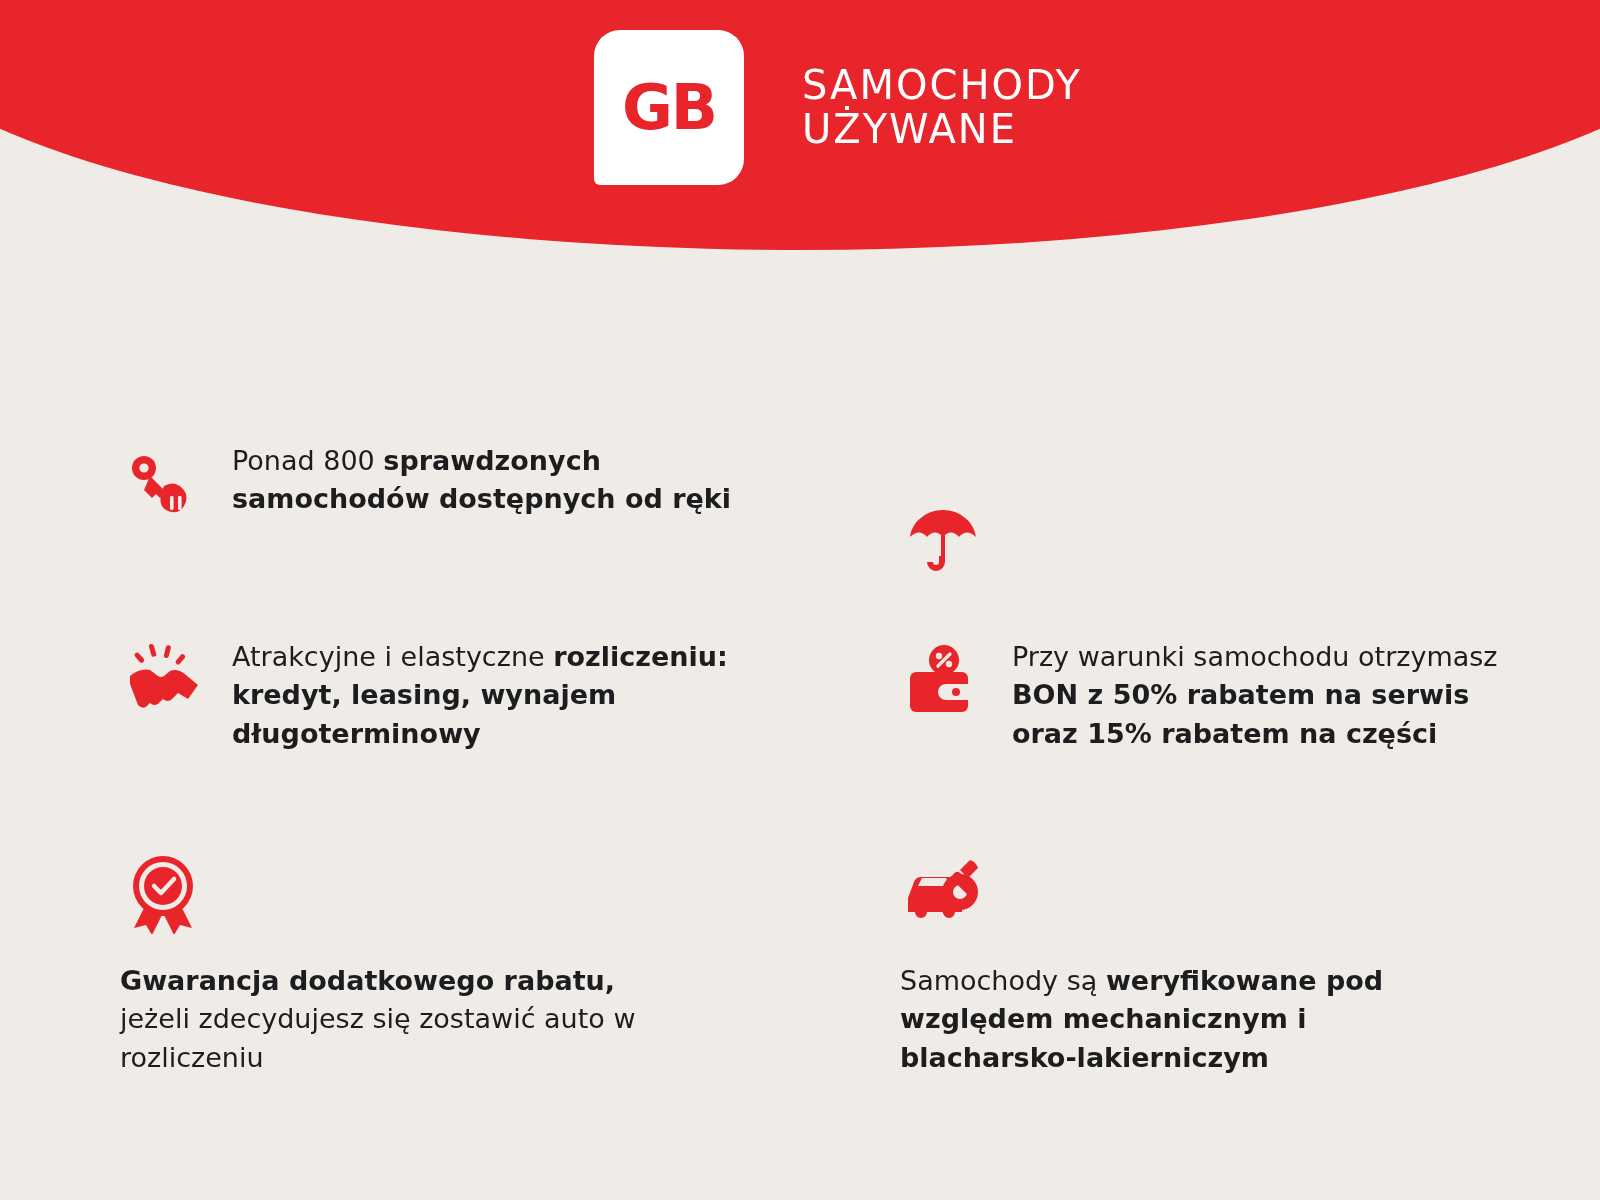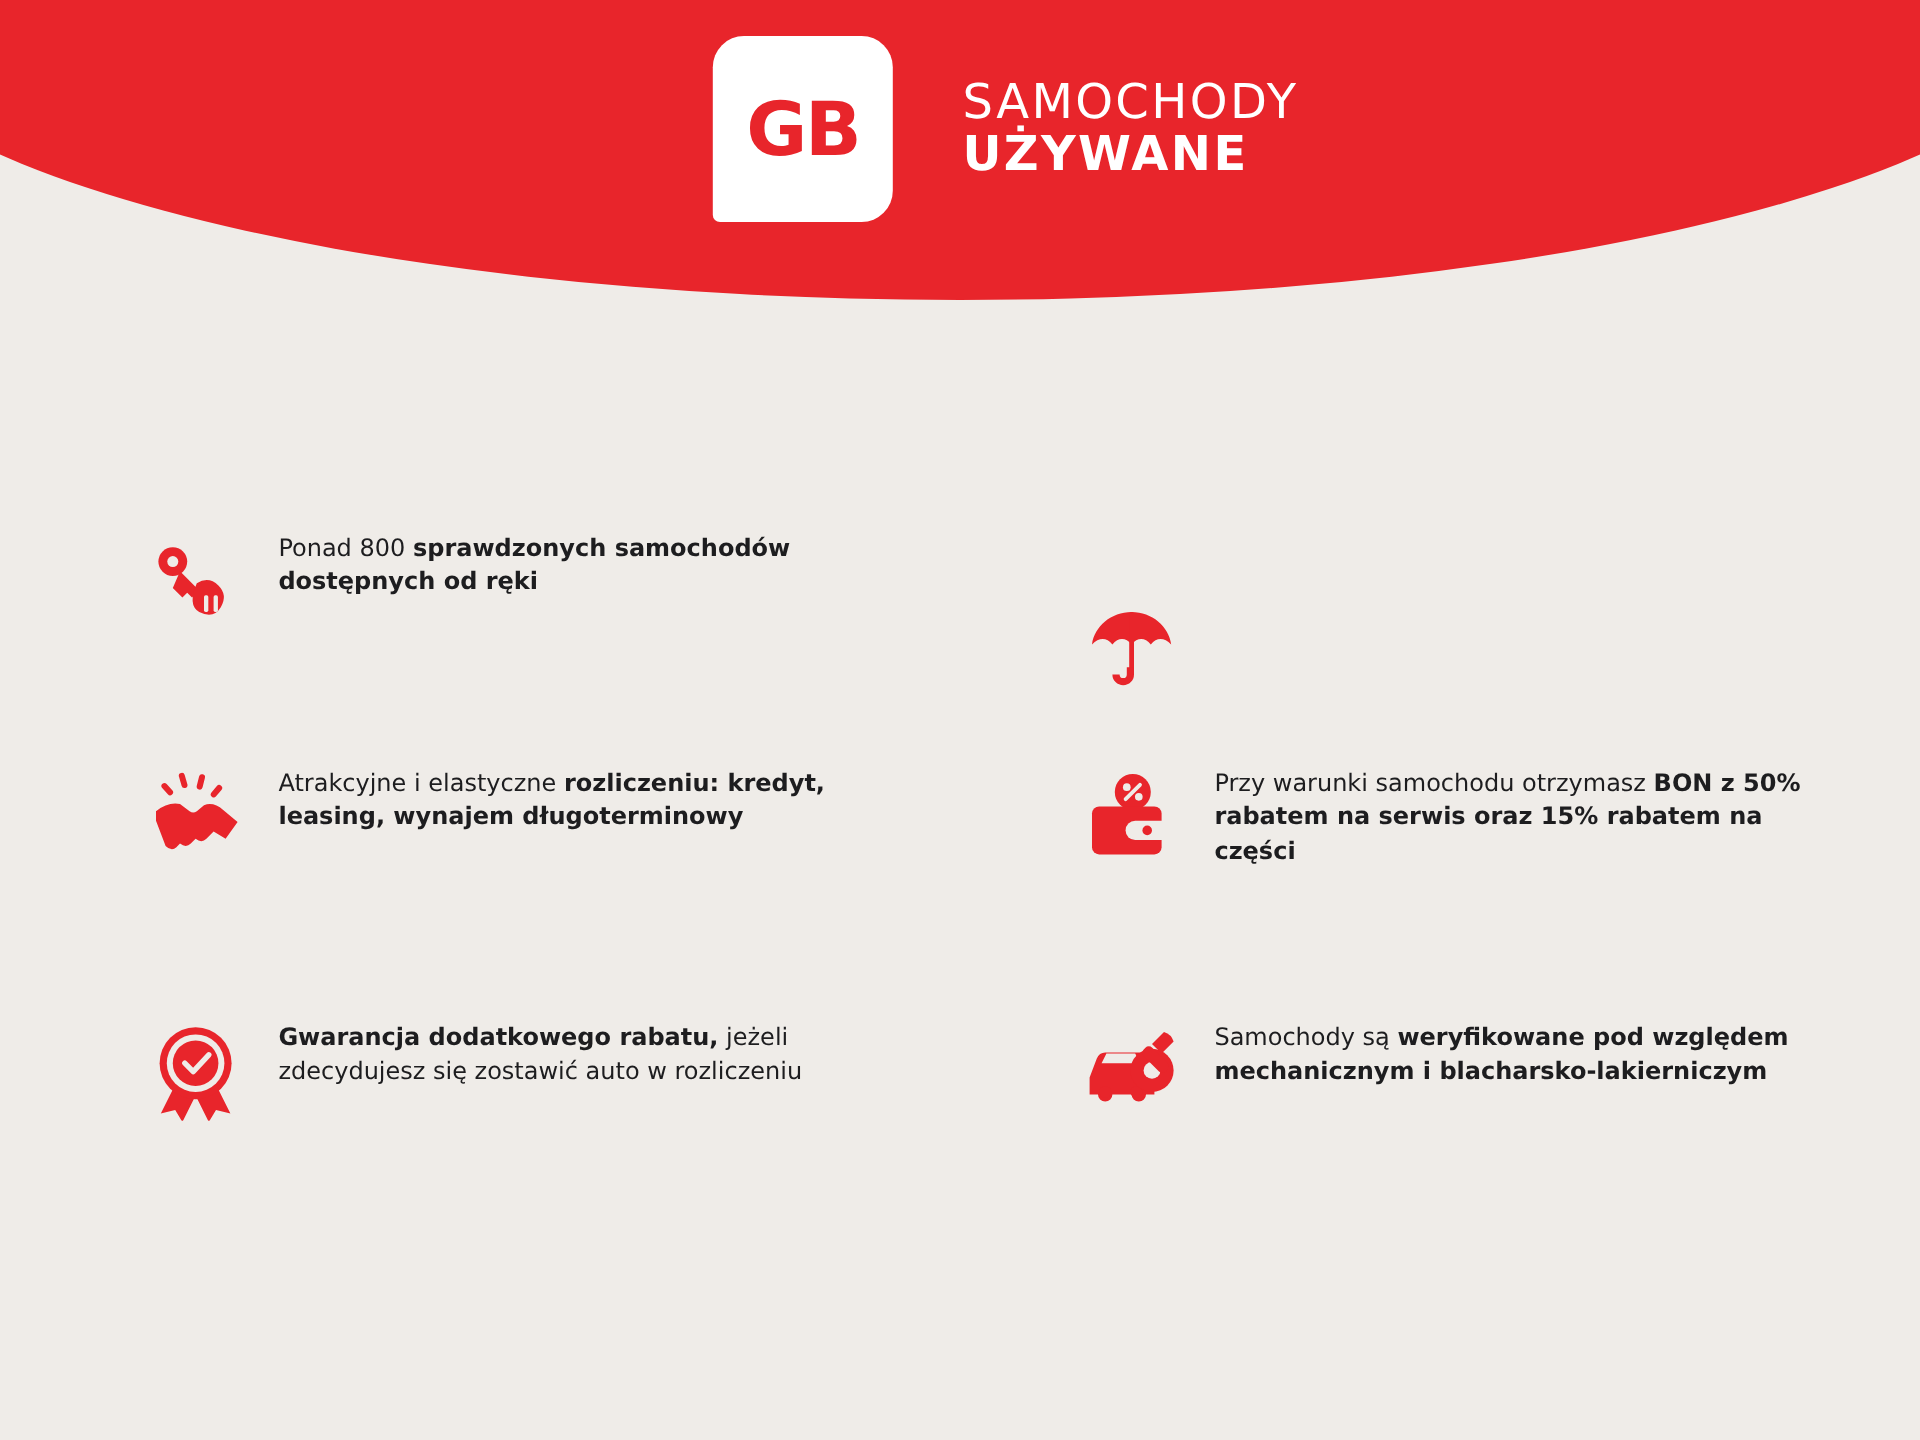--- a/index.html
+++ b/index.html
@@ -67,21 +67,21 @@
     margin-left: 32px;
   }
   .brand-line1 {
     font-size: 40px;
     letter-spacing: 2px;
     font-weight: normal;
   }
   .brand-line2 {
     font-size: 40px;
     letter-spacing: 2px;
-    font-weight: bold;
+    font-weight: normal;
   }
 
   
   .features {
     position: absolute;
     top: 440px;
     left: 0;
     width: 1600px;
     display: grid;
     grid-template-columns: 740px 740px;
@@ -102,35 +102,35 @@
   .icon-wrap {
     flex: 0 0 86px;
     width: 86px;
     height: 86px;
     display: flex;
     align-items: center;
     justify-content: center;
   }
   .icon-wrap svg { display: block; }
   .feature-text {
-    font-size: 20px;
+    font-size: 27px;
     line-height: 1.42;
     color: #1d1d1f;
     max-width: 520px;
     padding-top: 2px;
   }
   .feature-text b { font-weight: bold; }
 
   .f-keys   { margin-top: 6px; }
   .f-umb    { margin-top: 6px; }
 
   
   .row1 { min-height: 196px; }
   .row2 { min-height: 212px; }
-  .row3 { min-height: 180px; }
+  .row3 { min-height: 180px; flex-direction: column; }
 
   .align-mid { align-items: center; }
 </style>
 </head>
 <body>
 
 <div class="header">
   <div class="header-red"></div>
   <div class="brand">
     <div class="logo-box">

